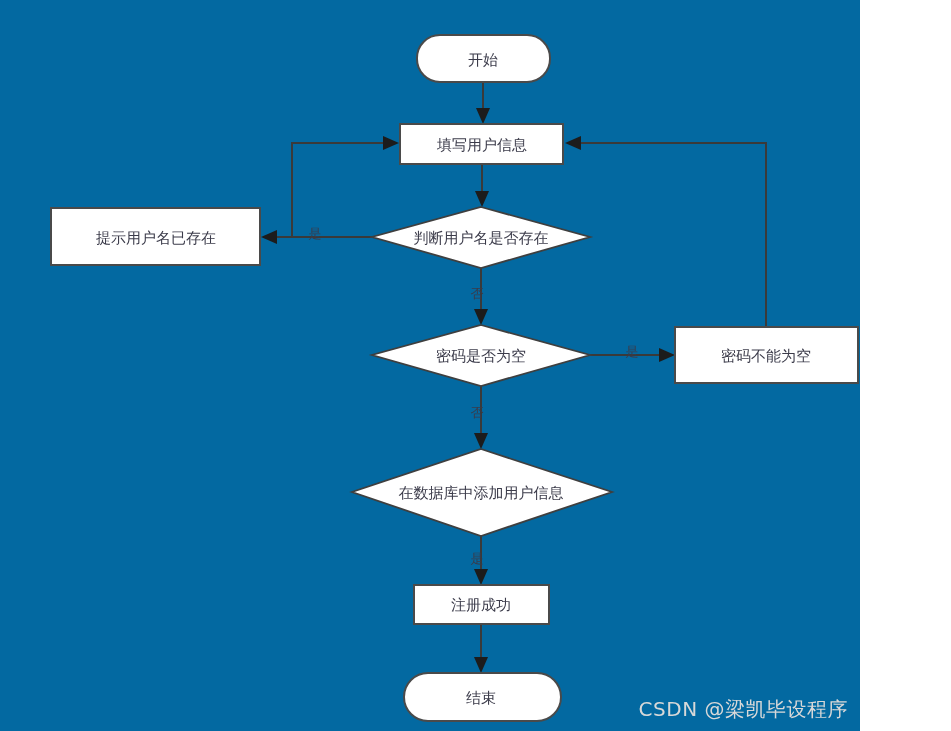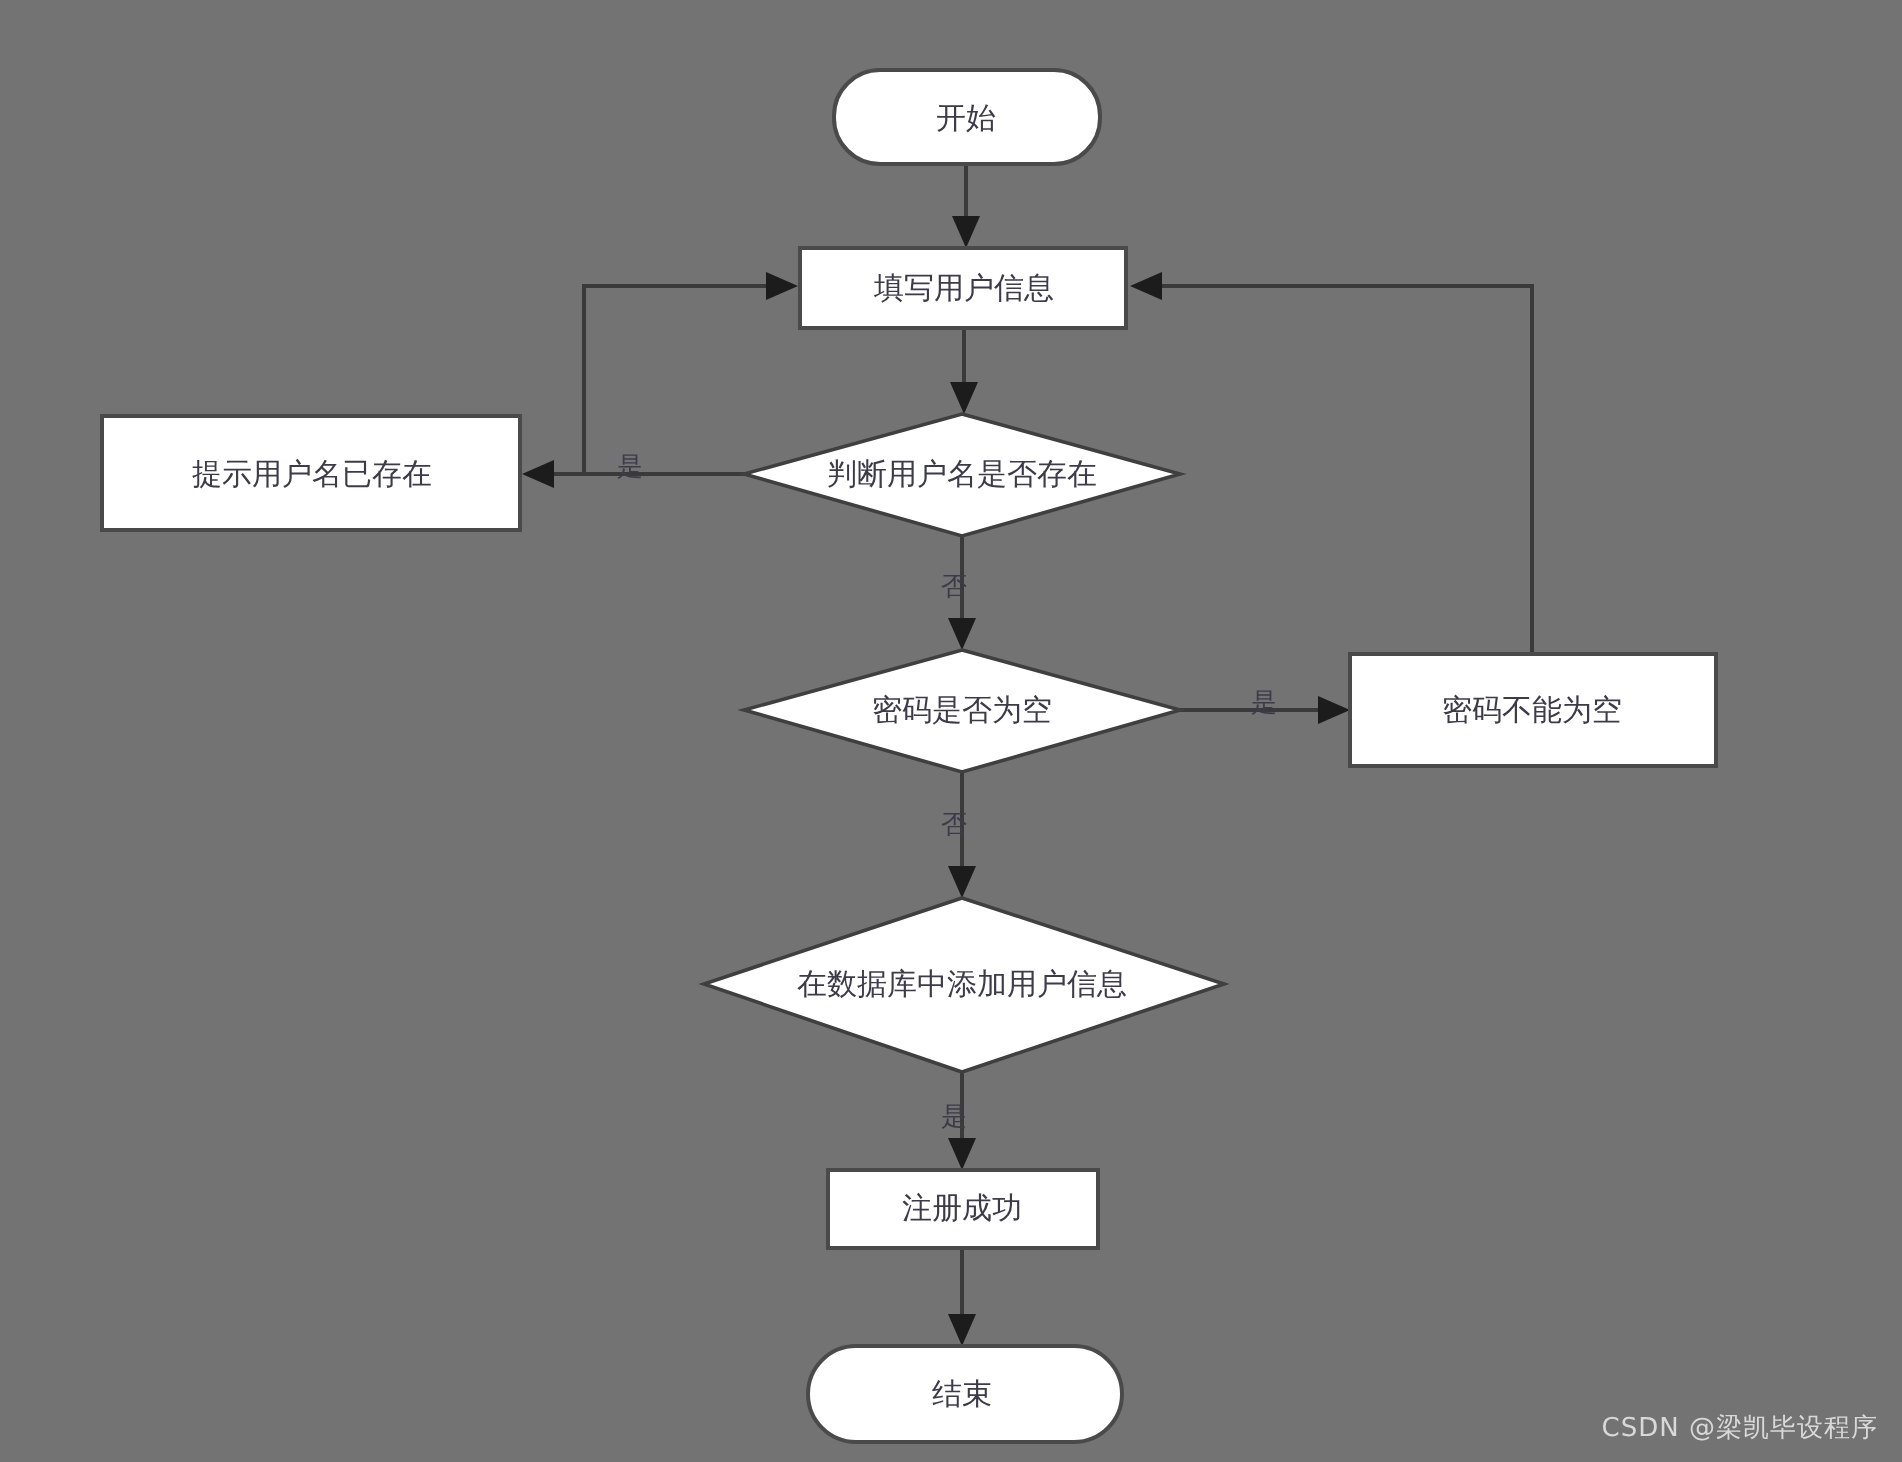--- a/index.html
+++ b/index.html
@@ -6,23 +6,23 @@
   html, body {
     margin: 0;
     padding: 0;
     background: #ffffff;
   }
   body {
     font-family: "DejaVu Sans", "Liberation Sans", sans-serif;
   }
   #canvas {
     position: relative;
-    width: 951px;
+    width: 860px;
     height: 731px;
-    background: #737373;
+    background: #0369a1;
     overflow: hidden;
   }
   #flow-svg {
     position: absolute;
     top: 0;
     left: 0;
     width: 951px;
     height: 731px;
   }
   .node-shape {
@@ -56,21 +56,21 @@
     font-size: 13px;
     fill: #3b3b4a;
     text-anchor: middle;
     dominant-baseline: middle;
   }
   .watermark {
     position: absolute;
     right: 12px;
     bottom: 8px;
     font-family: "DejaVu Sans", "Liberation Sans", sans-serif;
-    font-size: 13px;
+    font-size: 20px;
     color: #d8d8d8;
     letter-spacing: 0.5px;
     user-select: none;
     white-space: nowrap;
   }
 </style>
 </head>
 <body>
 
 <div id="canvas">

